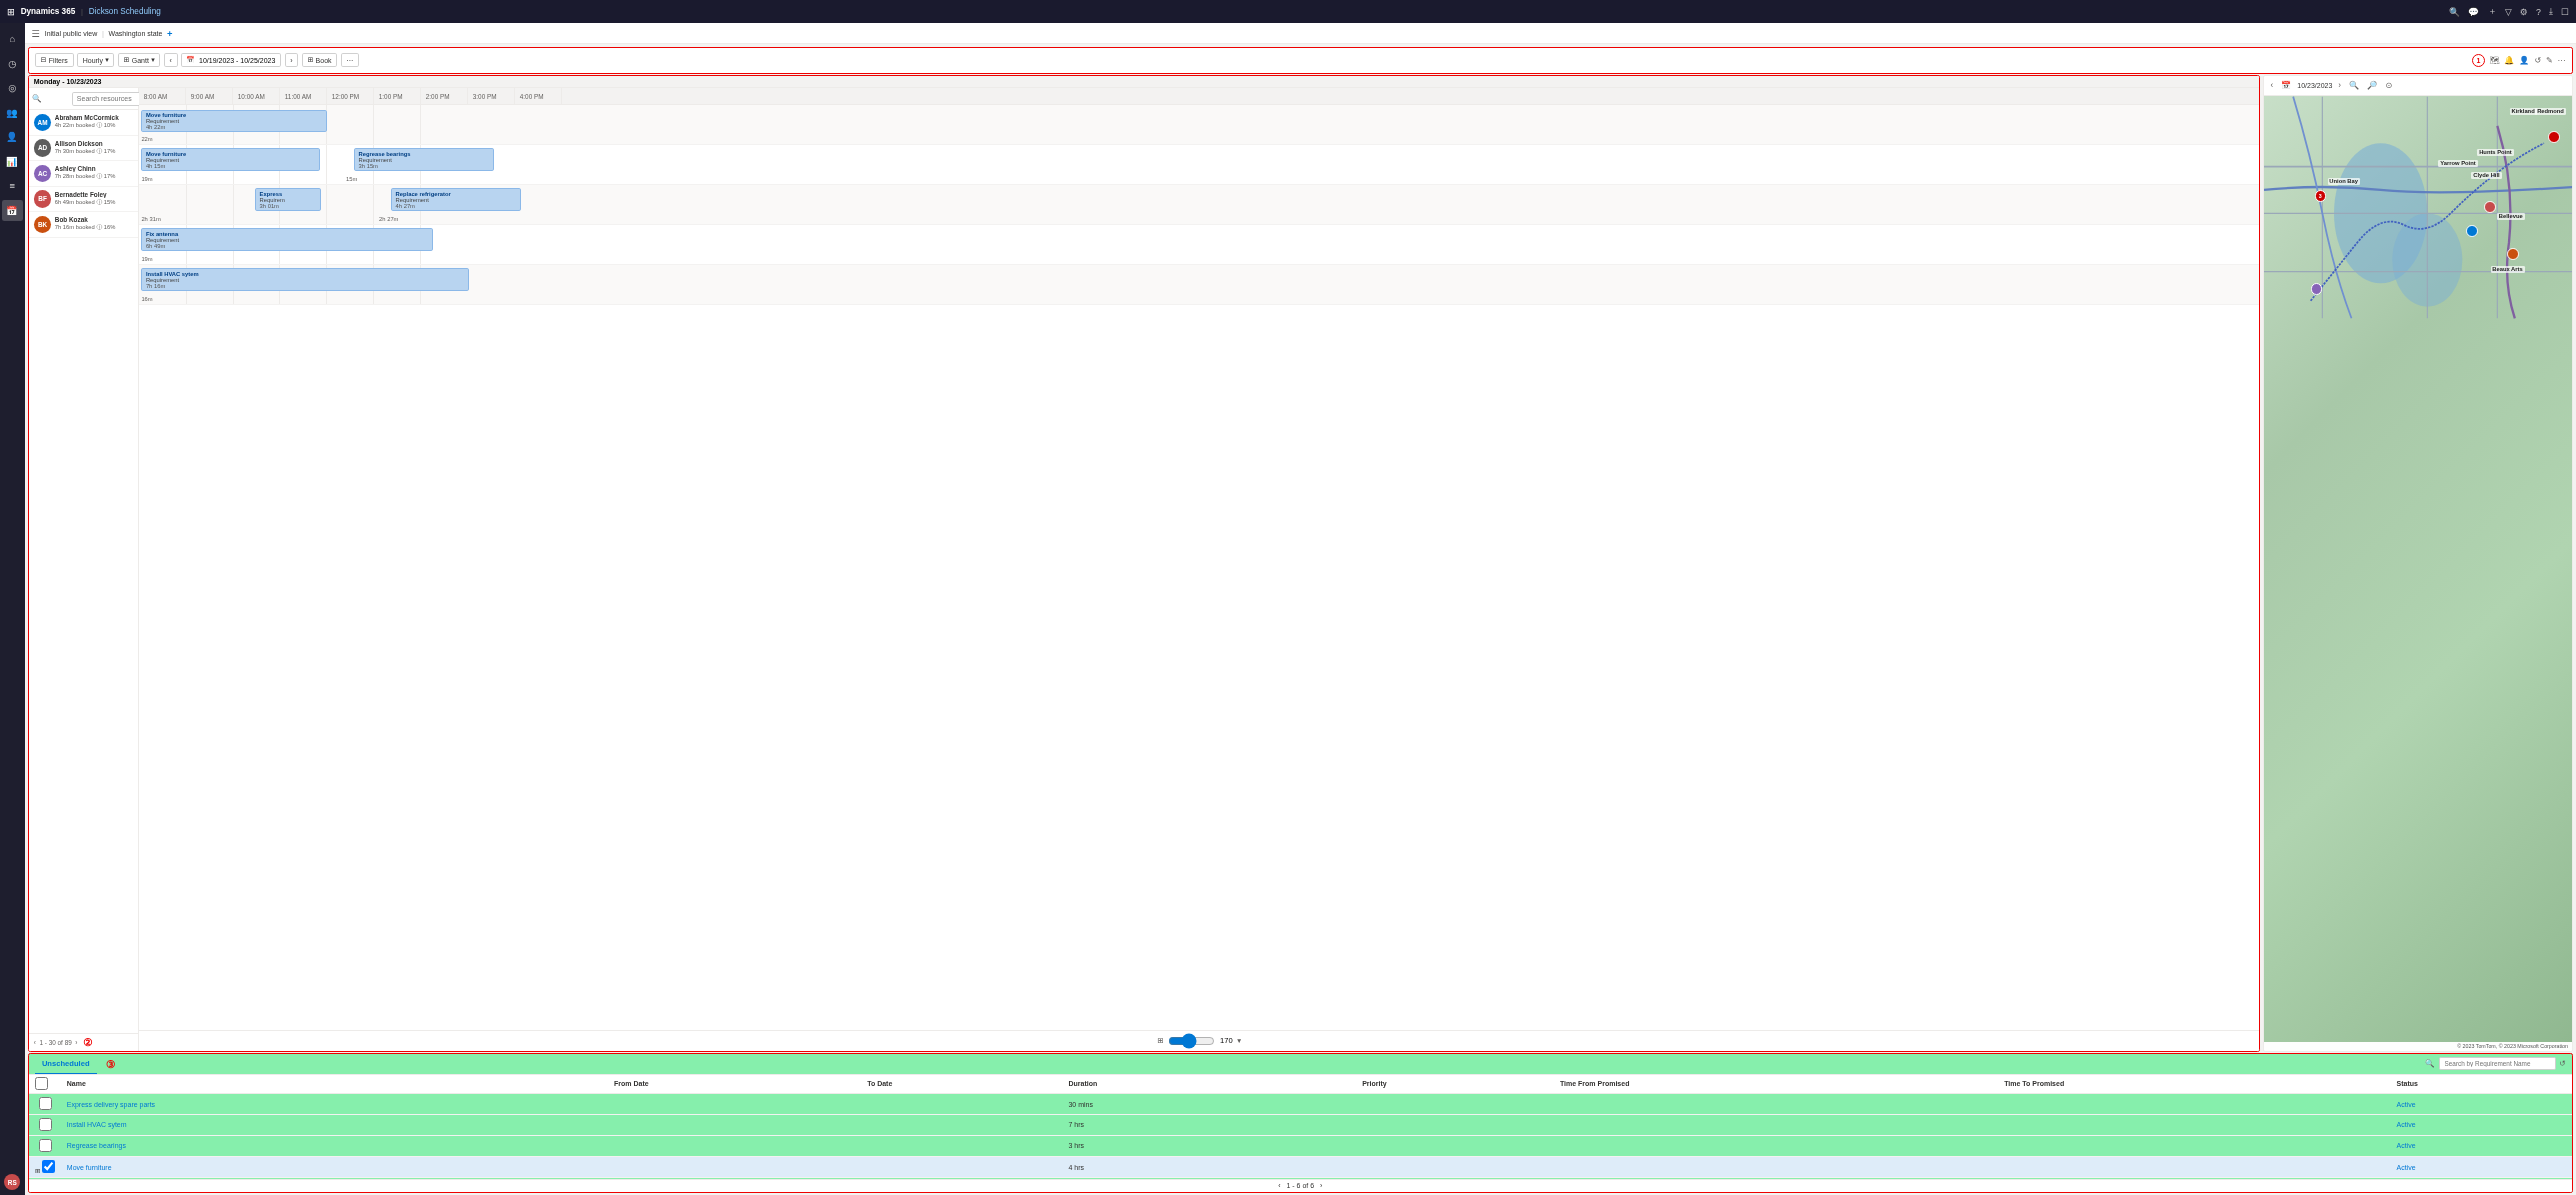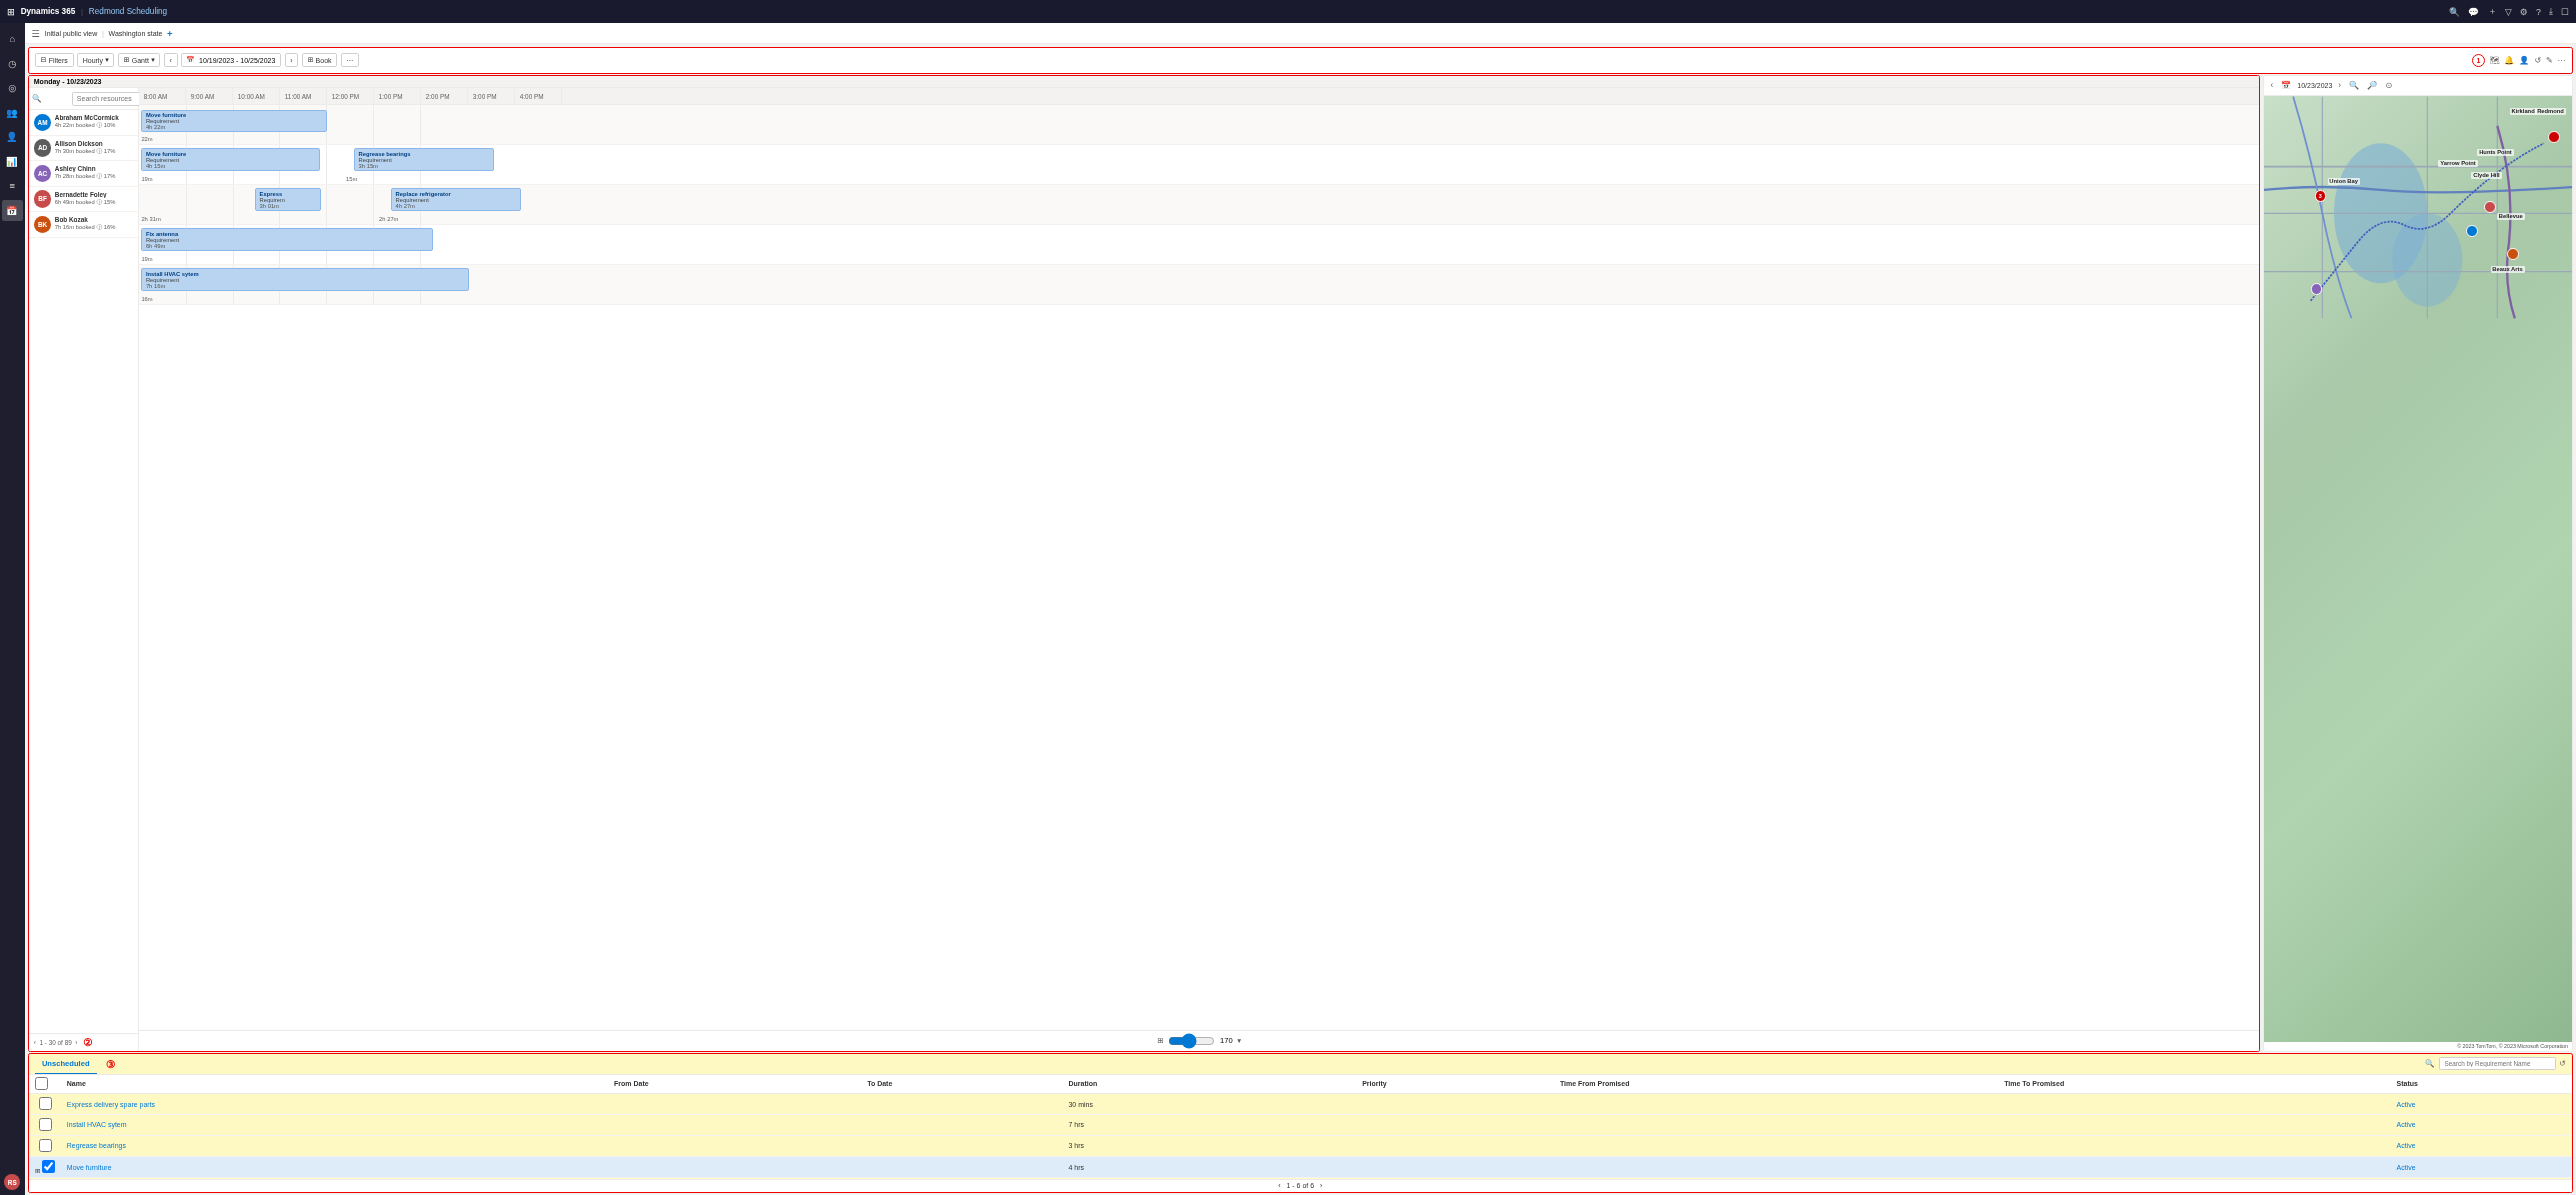--- a/index.html
+++ b/index.html
@@ -271,21 +271,21 @@
       font-size: 5.3px;
       color: #555;
       padding: 1.2px 3.5px;
       text-align: right;
     }
 
     
     .bottom-panel {
       border: 1.2px solid #e00;
       border-radius: 2.3px;
-      background: #fef9c3;
+      background: #86efac;
       margin: 1.2px 3.5px 2.3px 3.5px;
       height: 140px;
       display: flex;
       flex-direction: column;
       overflow: hidden;
     }
     .bottom-tabs {
       display: flex;
       align-items: center;
       border-bottom: 1.2px solid #edebe9;
@@ -423,21 +423,21 @@
     }
   </style>
 </head>
 <body>
 
 <div class="top-nav">
   <div class="top-nav-left">
     <span class="waffle">⊞</span>
     <span class="app-name">Dynamics 365</span>
     <span style="color:#555">|</span>
-    <span class="module-name">Redmond Scheduling</span>
+    <span class="module-name">Dickson Scheduling</span>
   </div>
   <div class="top-nav-right">
     <span class="top-nav-icon">🔍</span>
     <span class="top-nav-icon">💬</span>
     <span class="top-nav-icon">＋</span>
     <span class="top-nav-icon">▽</span>
     <span class="top-nav-icon">⚙</span>
     <span class="top-nav-icon">?</span>
     <span class="top-nav-icon">⤓</span>
     <span class="top-nav-icon">☐</span>

